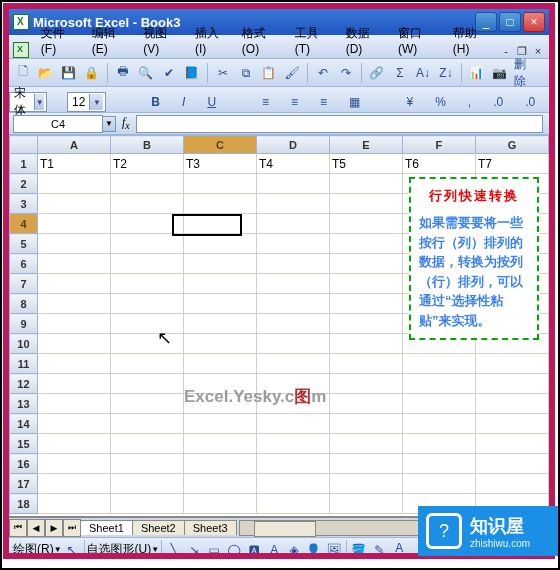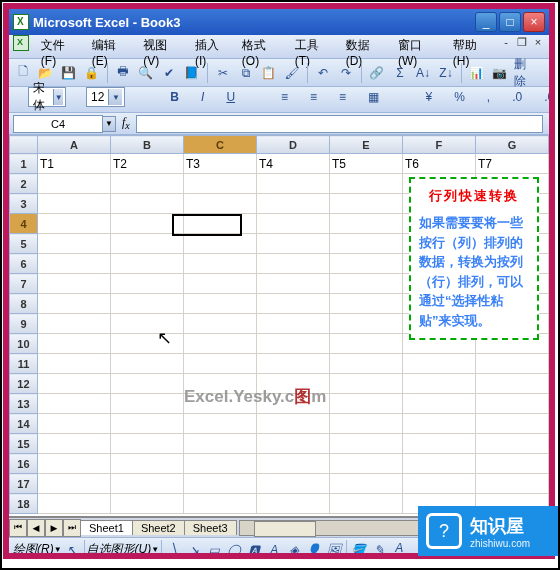--- a/index.html
+++ b/index.html
@@ -7,30 +7,30 @@
   .frame { width: 560px; height: 570px; border: 2px solid #000; position: relative; overflow: hidden; }
   .excel-window { width: 552px; height: 556px; margin: 1px; border: 6px solid #be185d; background: #ece9d8; position: relative; overflow: hidden; }
   .titlebar { height: 26px; background: linear-gradient(#3b78d8,#1f55c0); display: flex; align-items: center; color: #fff; padding: 0 4px; }
   .app-icon { width: 16px; height: 16px; background: #fff; border: 1px solid #1a7f1a; margin-right: 4px; position: relative; }
   .app-icon::after { content:"X"; color:#1a7f1a; font-size:10px; font-weight:bold; position:absolute; left:3px; top:1px; }
   .title-text { flex: 1; font-weight: bold; font-size: 13px; }
   .winbtns { display: flex; gap: 2px; }
   .winbtn { width: 22px; height: 20px; border-radius: 3px; display:flex; align-items:center; justify-content:center; font-family: Arial; font-size: 12px; color:#fff; }
   .winbtn.min, .winbtn.max { background: linear-gradient(#5aa0e0,#2a6fc0); border:1px solid #1a4f9f; }
   .winbtn.close { background: linear-gradient(#f08080,#d04040); border:1px solid #a02020; }
-  .menubar { height: 24px; background: linear-gradient(#e8effa,#c8d6ef); display: flex; align-items: flex-start; padding: 0 4px; border-bottom: 1px solid #9fb6d9; }
+  .menubar { height: 24px; background: linear-gradient(#e8effa,#c8d6ef); display: flex; align-items: flex-end; padding: 0 4px; border-bottom: 1px solid #9fb6d9; }
   .excel-logo { width:16px; height:16px; background:#d8eed8; border:1px solid #1a7f1a; margin-right:6px; position:relative; }
   .excel-logo::after { content:"X"; color:#1a7f1a; font-size:9px; font-weight:bold; position:absolute; left:3px; top:1px; }
   .menu-item { padding: 2px 6px; cursor: default; }
   .menu-close { margin-left: auto; display:flex; gap:2px; }
   .menu-close span { width:14px; height:14px; display:flex; align-items:center; justify-content:center; font-size:11px; color:#333; }
   .toolbar { height: 28px; background: linear-gradient(#e6effa,#c6d6ef); border-bottom: 1px solid #9fb6d9; display:flex; align-items:center; padding: 0 4px; gap: 3px; }
   .tbtn { width: 20px; height: 20px; display:flex; align-items:center; justify-content:center; font-size: 12px; color:#2a4f8f; border:1px solid transparent; }
   .sep { width:1px; height:20px; background:#9fb6d9; margin:0 2px; }
-  .format-bar { height: 26px; background: linear-gradient(#e6effa,#c6d6ef); border-bottom:1px solid #9fb6d9; display:flex; align-items:flex-start; padding:0 19px; gap:20px; }
+  .format-bar { height: 26px; background: linear-gradient(#e6effa,#c6d6ef); border-bottom:1px solid #9fb6d9; display:flex; align-items:flex-end; padding:0 0; gap:20px; }
   .combo { background:#fff; border:1px solid #7a96bb; height:20px; display:flex; align-items:center; padding:0 2px 0 4px; }
   .combo .dd { width:14px; height:16px; background:linear-gradient(#dce6f4,#b6c8e2); border-left:1px solid #7a96bb; display:flex; align-items:center; justify-content:center; font-size:8px; color:#2a4f8f; margin-left:4px; }
   .namebox-bar { height: 22px; background: linear-gradient(#e6effa,#c6d6ef); display:flex; align-items:center; border-bottom:1px solid #9fb6d9; }
   .namebox { width:90px; background:#fff; border:1px solid #7a96bb; height:18px; margin-left:4px; display:flex; align-items:center; justify-content:center; font-size:11px; }
   .fx { margin:0 6px; font-style:italic; font-family:serif; }
   .fxbar { flex:1; background:#fff; border:1px solid #7a96bb; height:18px; margin-right:6px; }
   .grid-area { position:relative; background:#fff; height: 382px; border-bottom:1px solid #888; overflow:hidden; }
   table.grid { border-collapse:collapse; width:540px; }
   .colhdr, .rowhdr, .corner { background: linear-gradient(#f0f4fa,#d2dbe9); border:1px solid #9fb6d9; font-size:11px; text-align:center; color:#333; }
   .corner { width:26px; height:18px; }
@@ -46,21 +46,21 @@
   .watermark { position:absolute; left:175px; top:250px; font-size:17px; font-weight:bold; color:rgba(140,140,140,.85); font-family:Arial; }
   .watermark .y { color:rgba(160,0,0,.8); }
   .cursor { position:absolute; left:148px; top:192px; font-size:18px; color:#000; }
   .sheet-tabs { height:20px; background:#d0d8e8; display:flex; align-items:center; border-top:1px solid #888; }
   .tabnav { display:flex; }
   .tabnav span { width:18px; height:18px; border:1px solid #888; background:#ece9d8; display:flex; align-items:center; justify-content:center; font-size:9px; }
   .tab { padding: 1px 8px; border:1px solid #888; border-bottom:none; background:#ece9d8; margin-left:-1px; font-size:11px; }
   .tab.active { background:#fff; font-weight:normal; }
   .scroll-h { flex:1; height:16px; background:#d8d4c8; border:1px solid #888; margin:0 2px; position:relative; }
   .scroll-h::before { content:""; position:absolute; left:14px; top:0; width:60px; height:14px; background:#ece9d8; border:1px solid #888; }
-  .drawbar { height:24px; background:linear-gradient(#e6effa,#c6d6ef); border-top:1px solid #9fb6d9; display:flex; align-items:center; padding:0 4px; gap:0; font-size:12px;font-style:italic; }
+  .drawbar { height:24px; background:linear-gradient(#e6effa,#c6d6ef); border-top:1px solid #9fb6d9; display:flex; align-items:center; padding:0 4px; gap:0; font-size:12px; }
   .statusbar { height:22px; background:linear-gradient(#e6effa,#c6d6ef); border-top:1px solid #9fb6d9; display:flex; align-items:center; padding:0 4px; gap:6px; font-size:12px; }
   .status-cell { border:1px inset #bbb; padding:1px 6px; background:#ece9d8; }
   .zhishiwu { position:absolute; right:0; bottom:12px; width:140px; height:50px; background:#1b8fe6; color:#fff; display:flex; align-items:center; padding:4px 8px; gap:8px; }
   .zhishiwu .logo { width:36px; height:36px; border:3px solid #fff; border-radius:6px; display:flex; align-items:center; justify-content:center; font-size:18px; background:#1b8fe6; }
   .zhishiwu .txt .big { font-size:18px; font-weight:bold; }
   .zhishiwu .txt .small { font-size:10px; opacity:.9; }
 </style>
 </head>
 <body>
 

